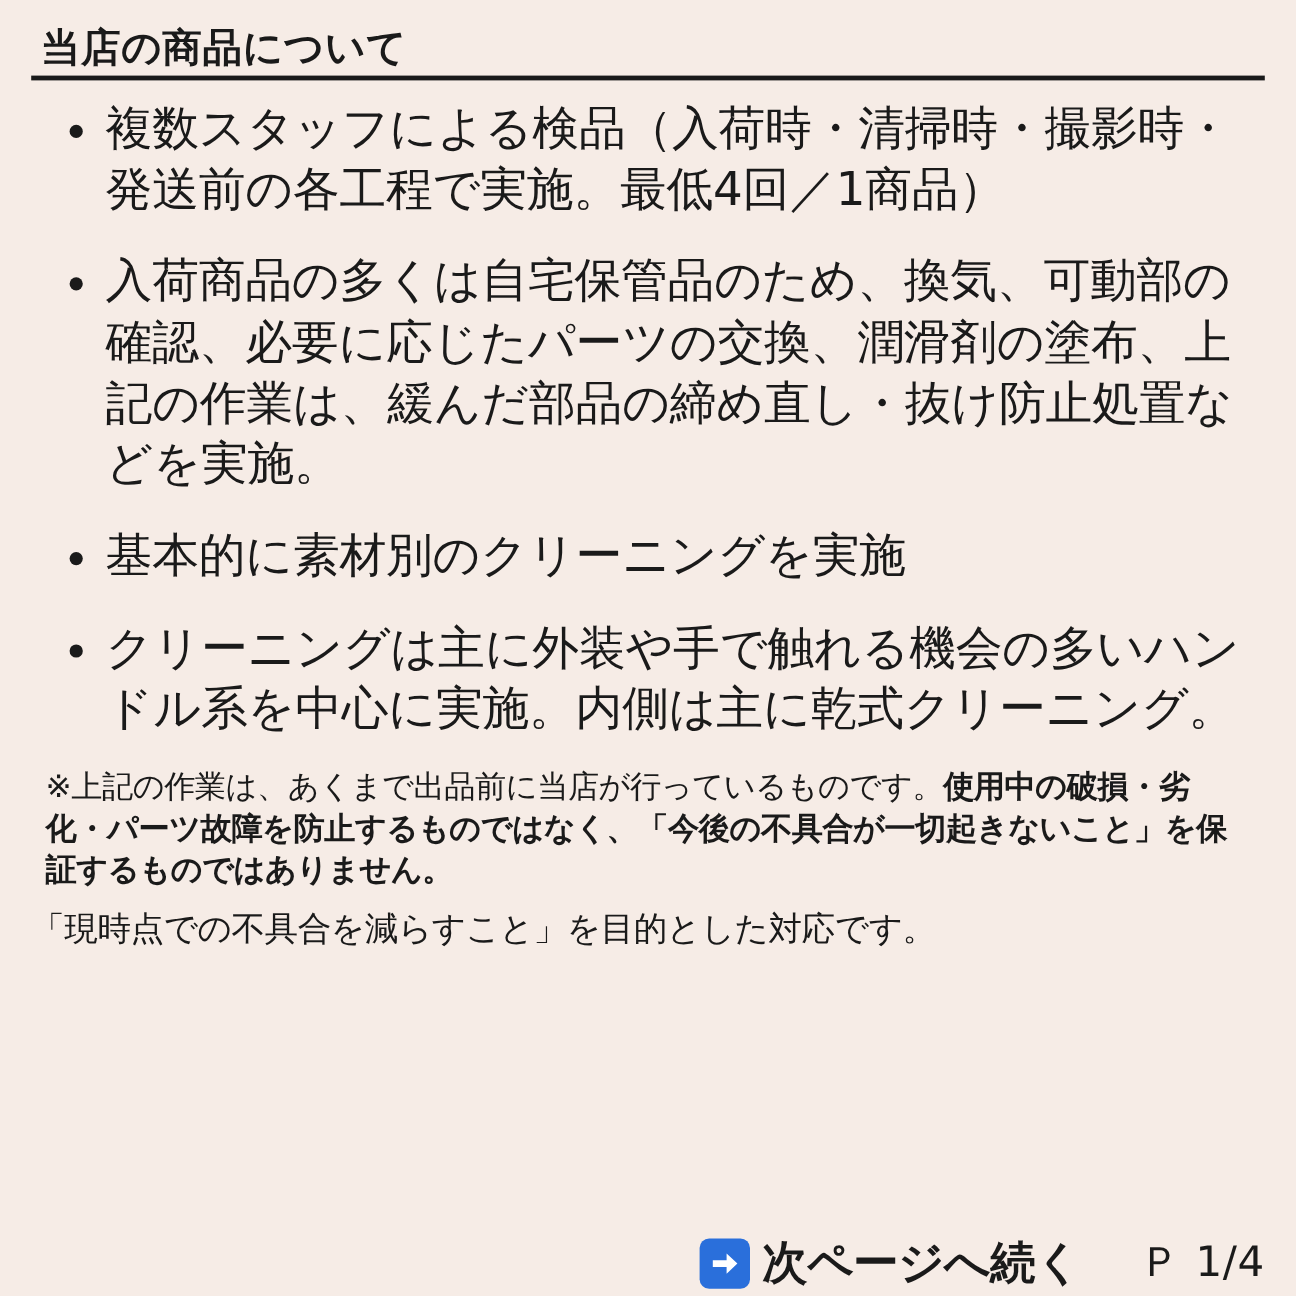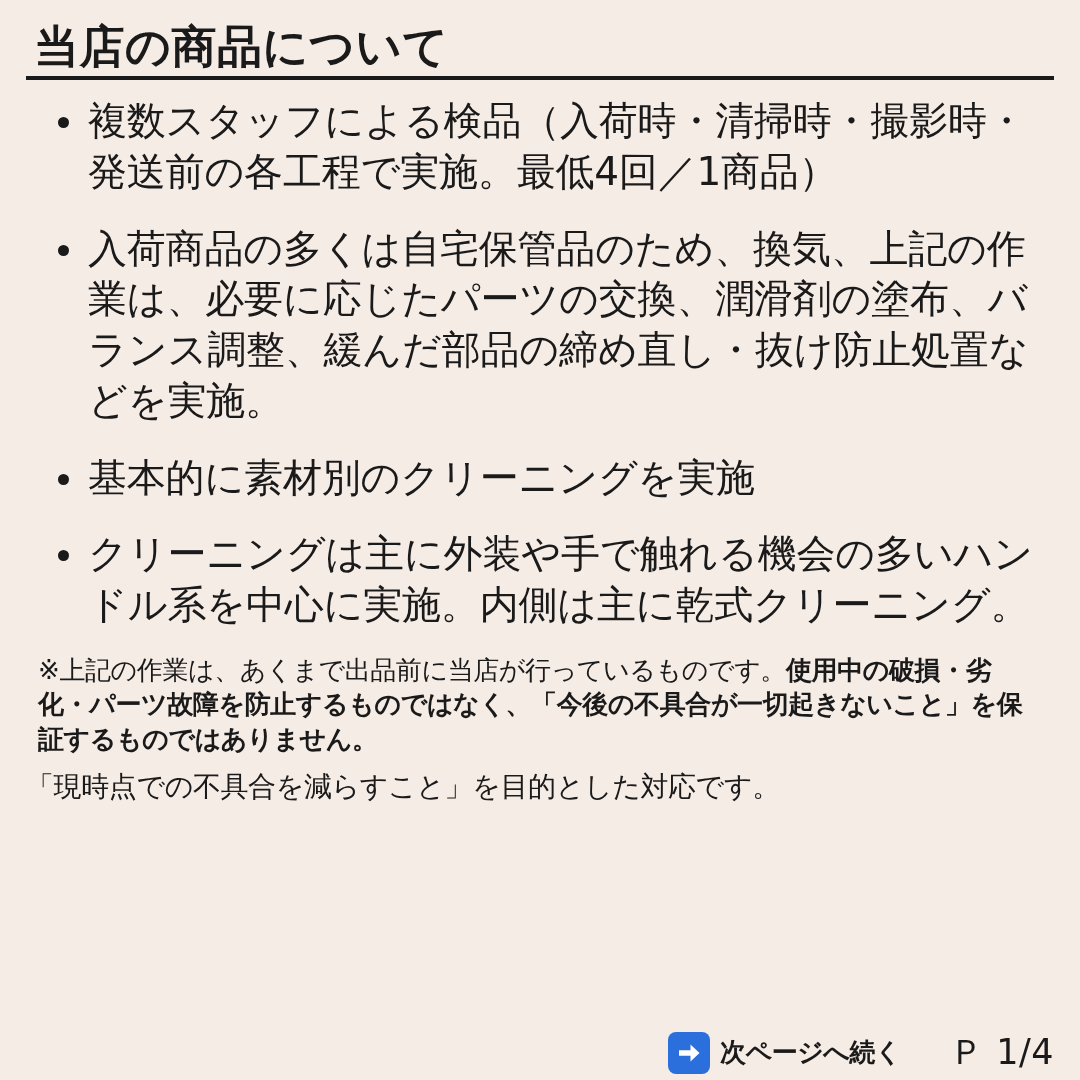--- a/index.html
+++ b/index.html
@@ -22,21 +22,21 @@
     padding: 22px 26px 0 26px;
     position: relative;
   }
   
   .title-wrap {
     border-bottom: 4px solid #1a1a1a;
     padding-bottom: 2px;
     margin-bottom: 16px;
   }
   .title {
-    font-size: 45px;
+    font-size: 33px;
     font-weight: bold;
     line-height: 1.12;
     letter-spacing: 0.5px;
     margin: 0 0 2px 8px;
   }
   
   ul.bullets {
     list-style: none;
     margin: 0;
     padding: 0;
@@ -98,21 +98,21 @@
     height: 42px;
     border-radius: 8px;
     background: #2a6fdb;
     display: flex;
     align-items: center;
     justify-content: center;
     flex: 0 0 auto;
   }
   .arrow-badge svg { display: block; }
   .continue-label {
-    font-size: 26px;
+    font-size: 38px;
     font-weight: bold;
     letter-spacing: -0.5px;
     line-height: 1;
     padding-bottom: 2px;
   }
   .page-num {
     font-size: 35px;
     letter-spacing: 0.5px;
     line-height: 1;
     padding-bottom: 4px;
@@ -127,21 +127,21 @@
     <h1 class="title">当店の商品について</h1>
   </div>
 
   <ul class="bullets">
     <li>
       <span class="dot"></span>
       <span>複数スタッフによる検品（入荷時・清掃時・撮影時・発送前の各工程で実施。最低4回／1商品）</span>
     </li>
     <li>
       <span class="dot"></span>
-      <span>入荷商品の多くは自宅保管品のため、換気、上記の作業は、必要に応じたパーツの交換、潤滑剤の塗布、バランス調整、緩んだ部品の締め直し・抜け防止処置などを実施。</span>
+      <span>入荷商品の多くは自宅保管品のため、換気、可動部の確認、必要に応じたパーツの交換、潤滑剤の塗布、上記の作業は、緩んだ部品の締め直し・抜け防止処置などを実施。</span>
     </li>
     <li>
       <span class="dot"></span>
       <span>基本的に素材別のクリーニングを実施</span>
     </li>
     <li>
       <span class="dot"></span>
       <span>クリーニングは主に外装や手で触れる機会の多いハンドル系を中心に実施。内側は主に乾式クリーニング。</span>
     </li>
   </ul>

